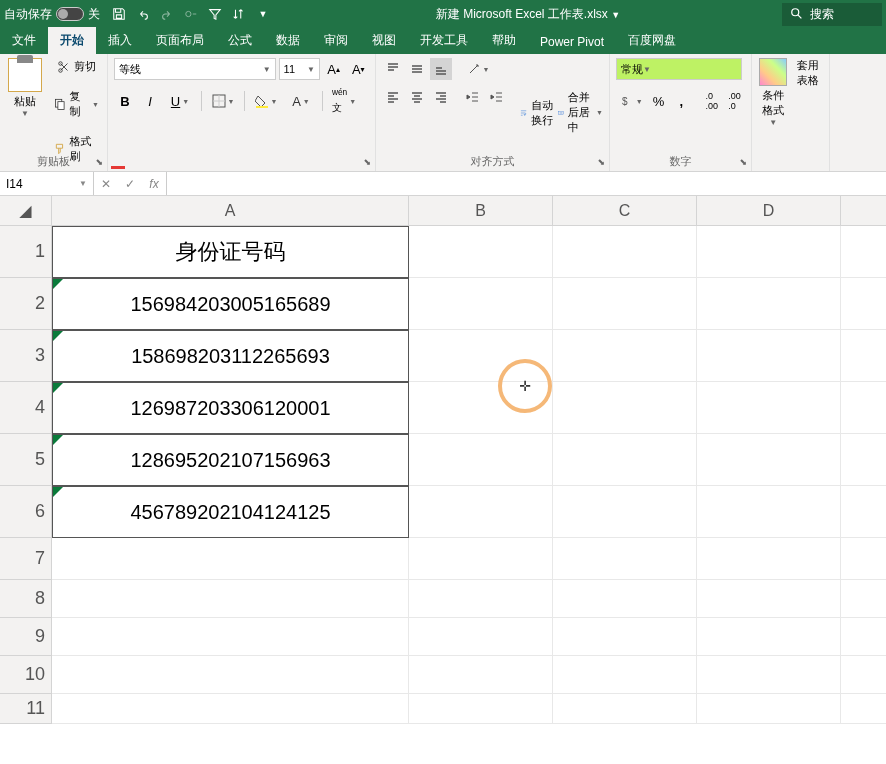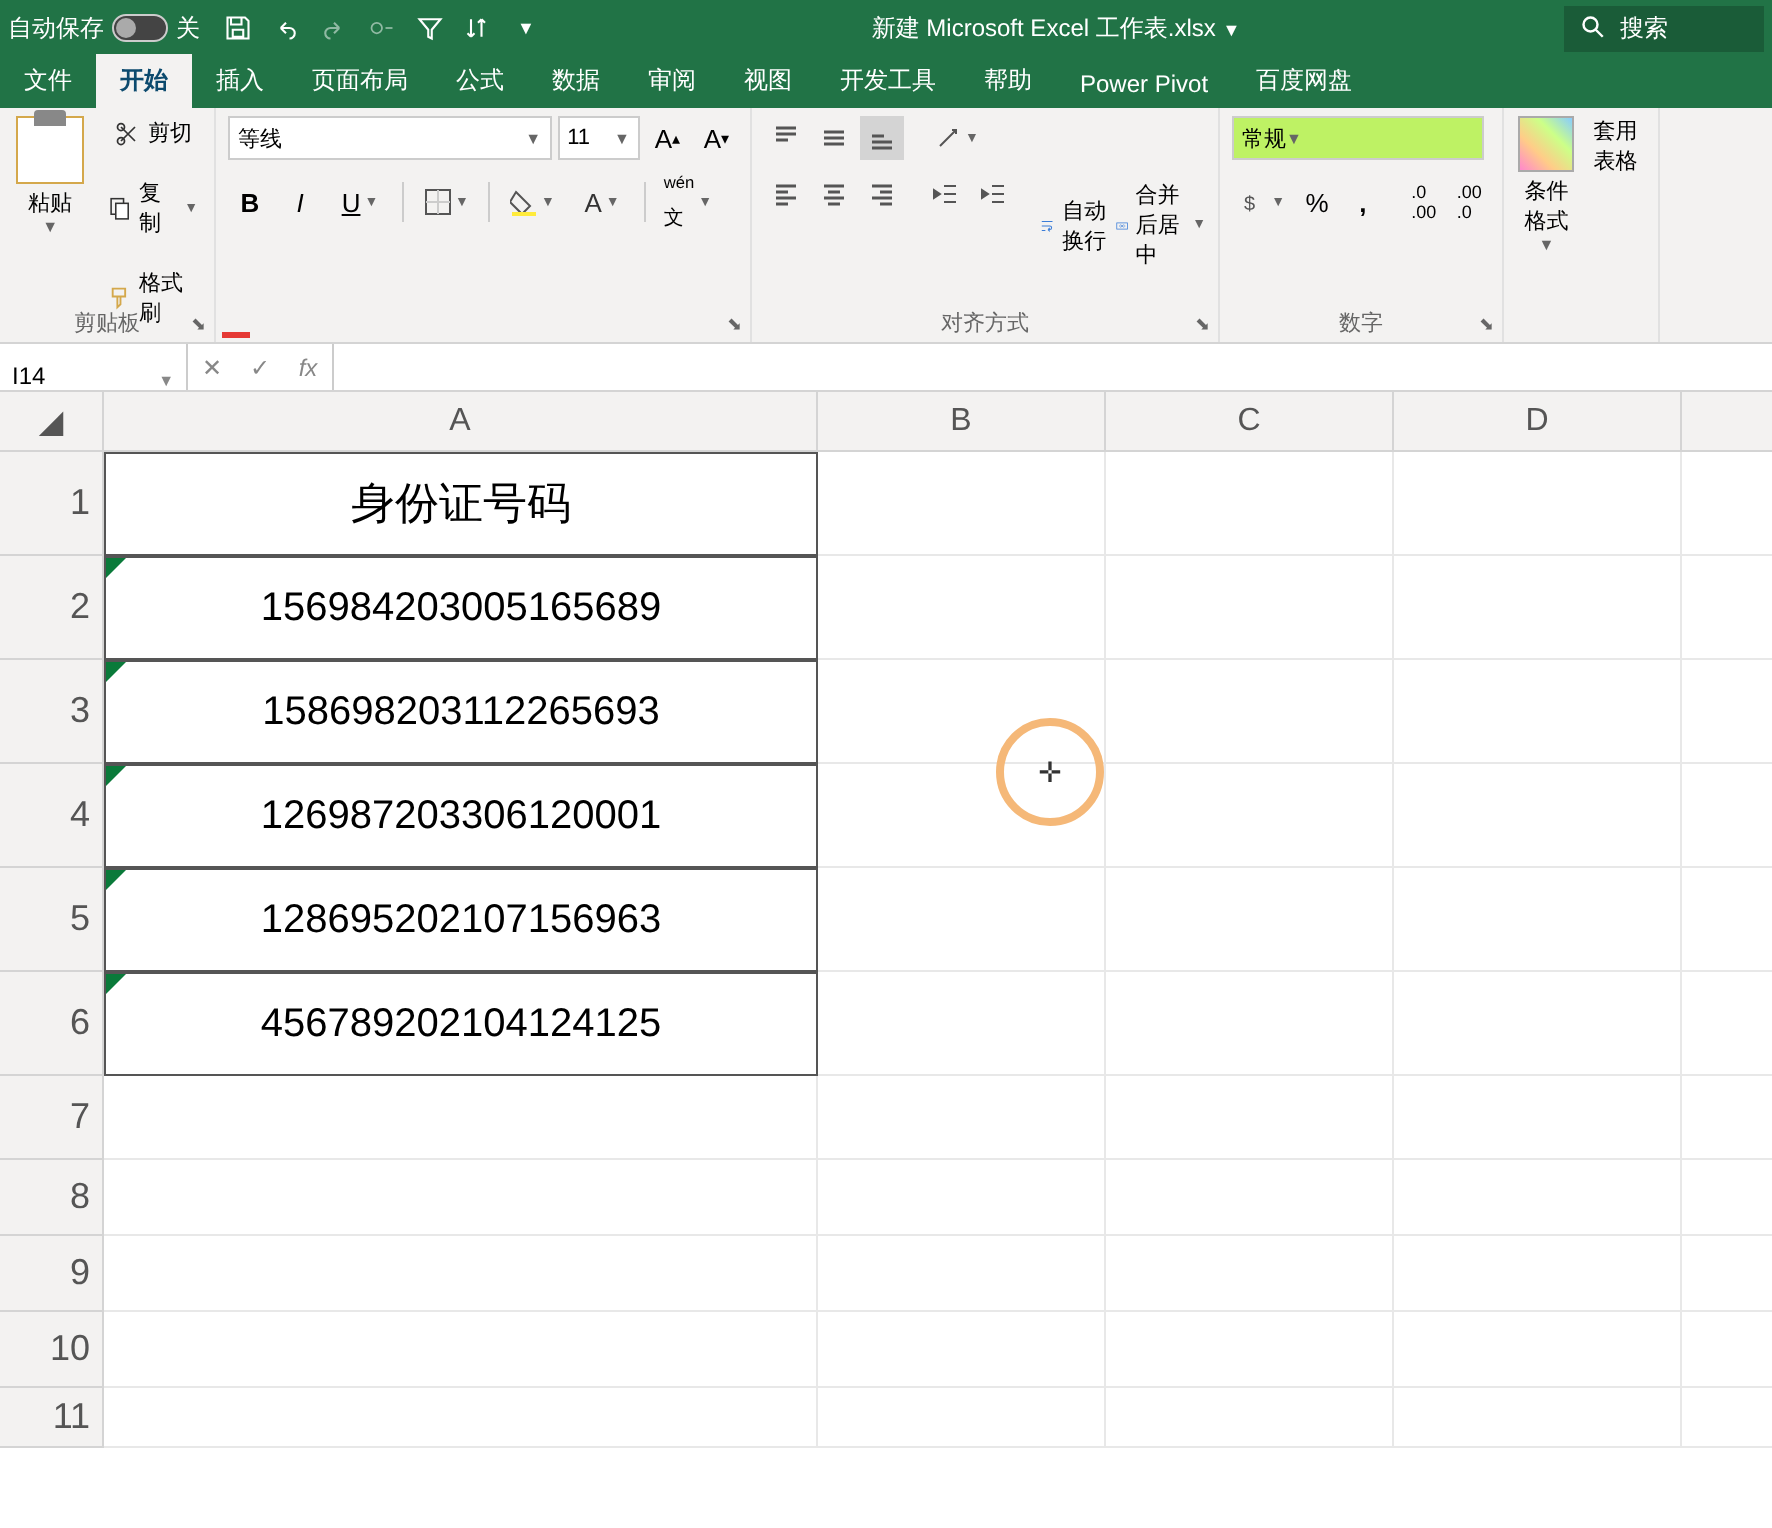--- a/index.html
+++ b/index.html
@@ -48,21 +48,21 @@
 
 .number-group { width: 142px; }
 .num-format { border: 1px solid #ccc; background: #bef264; width: 126px; height: 22px; padding: 2px 4px; font-size: 11px; display: flex; align-items: center; }
 .num-row2 { display: flex; gap: 2px; margin-top: 6px; }
 
 .styles-group { width: 78px; }
 .style-btn { text-align: center; font-size: 11px; cursor: pointer; }
 .style-icon { width: 28px; height: 28px; margin: 0 auto 2px; background: linear-gradient(45deg, #f8c, #fc8, #cf8, #8cf); border: 1px solid #aaa; }
 
 .formula-bar { display: flex; height: 24px; border-bottom: 1px solid #d4d4d4; background: #fff; }
-.name-box { width: 94px; border-right: 1px solid #ccc; display: flex; align-items: flex-end; padding: 0 6px; font-size: 12px; justify-content: space-between; gap: 12px; }
+.name-box { width: 94px; border-right: 1px solid #ccc; display: flex; align-items: center; padding: 0 6px; font-size: 12px; justify-content: space-between; gap: 12px; }
 .fb-btns { display: flex; border-right: 1px solid #ccc; }
 .fb-btn { width: 24px; display: flex; align-items: center; justify-content: center; color: #888; cursor: pointer; }
 .fb-input { flex: 1; padding: 0 6px; display: flex; align-items: center; }
 
 .grid-area { position: relative; height: 564px; overflow: hidden; background: #fff; }
 .grid { display: grid; grid-template-columns: 52px 357px 144px 144px 144px 60px; }
 .col-header, .row-header, .corner { background: #f3f2f1; border-right: 1px solid #d4d4d4; border-bottom: 1px solid #d4d4d4; display: flex; align-items: center; justify-content: center; font-size: 16px; color: #555; }
 .col-header { height: 30px; }
 .row-header { height: 52px; justify-content: flex-end; padding-right: 6px; font-size: 18px; }
 .corner { height: 30px; }

